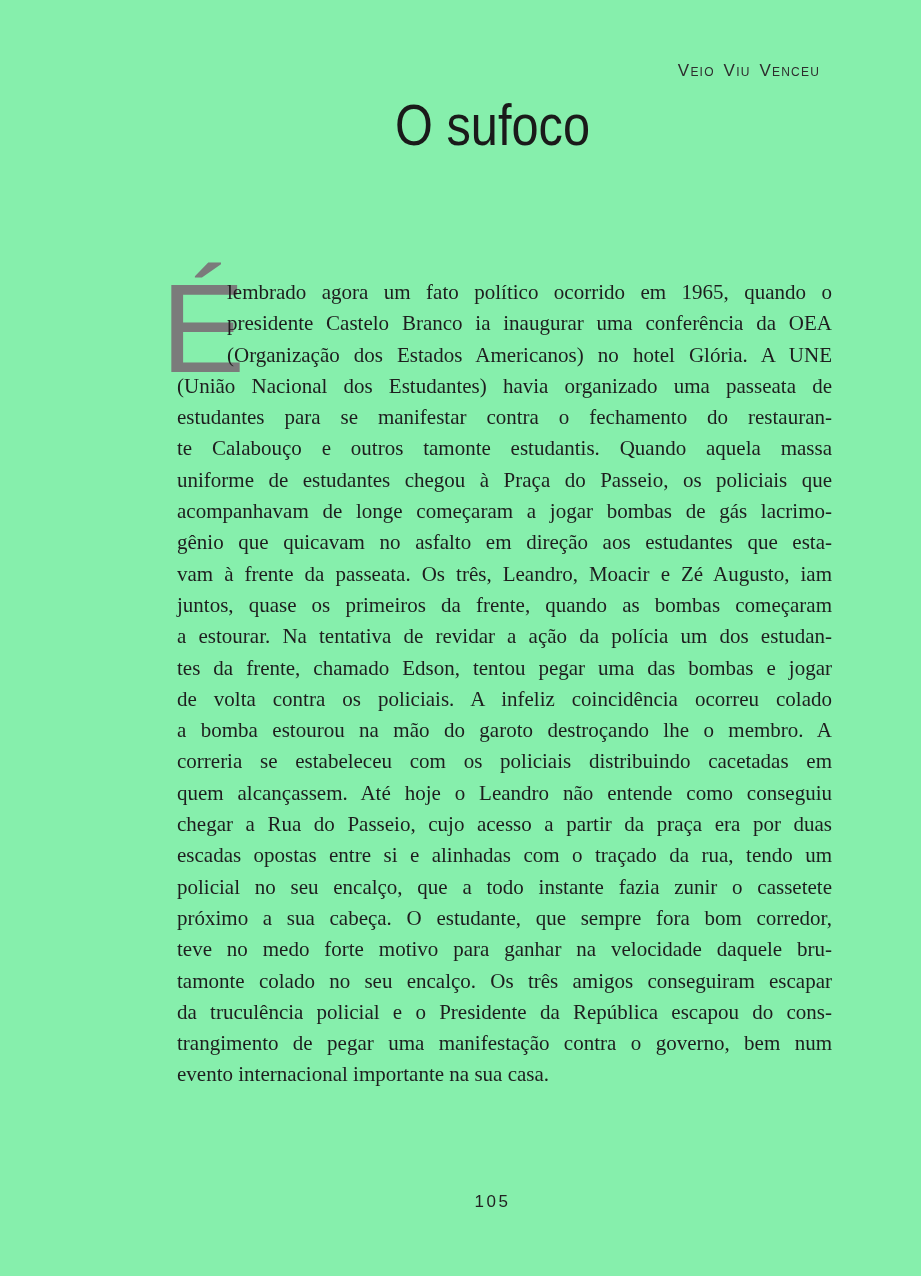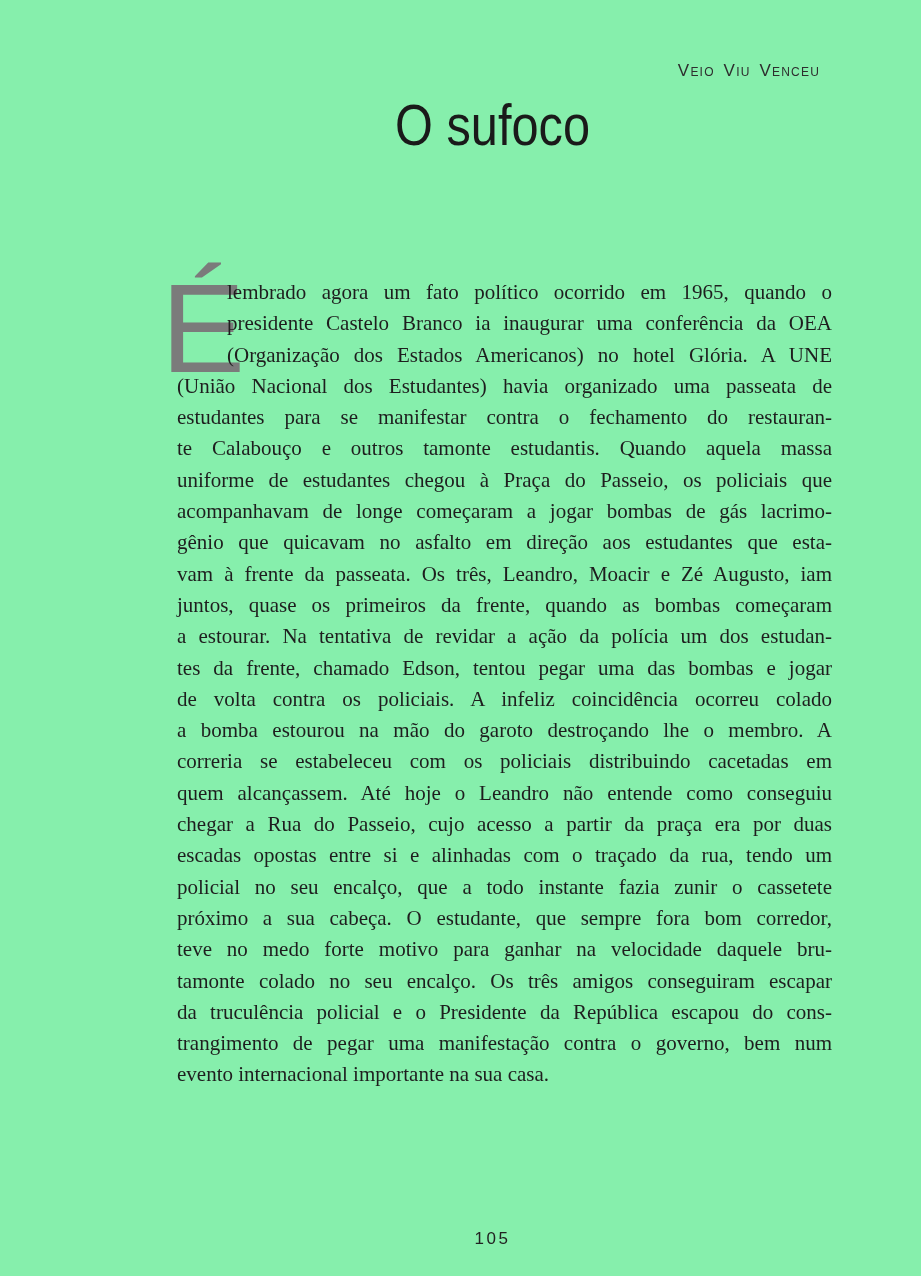--- a/index.html
+++ b/index.html
@@ -78,21 +78,20 @@
   .page-number {
     position: absolute;
     top: 1192px;
     left: 165px;
     width: 655px;
     text-align: center;
     font-family: "Liberation Sans", sans-serif;
     font-size: 17px;
     letter-spacing: 2.5px;
     color: #222222;
-    margin-top: 37px;
   }
 </style>
 </head>
 <body>
 
 <div class="page">
 
   <div class="running-header">Veio Viu Venceu</div>
 
   <h1 class="chapter-title">O sufoco</h1>

